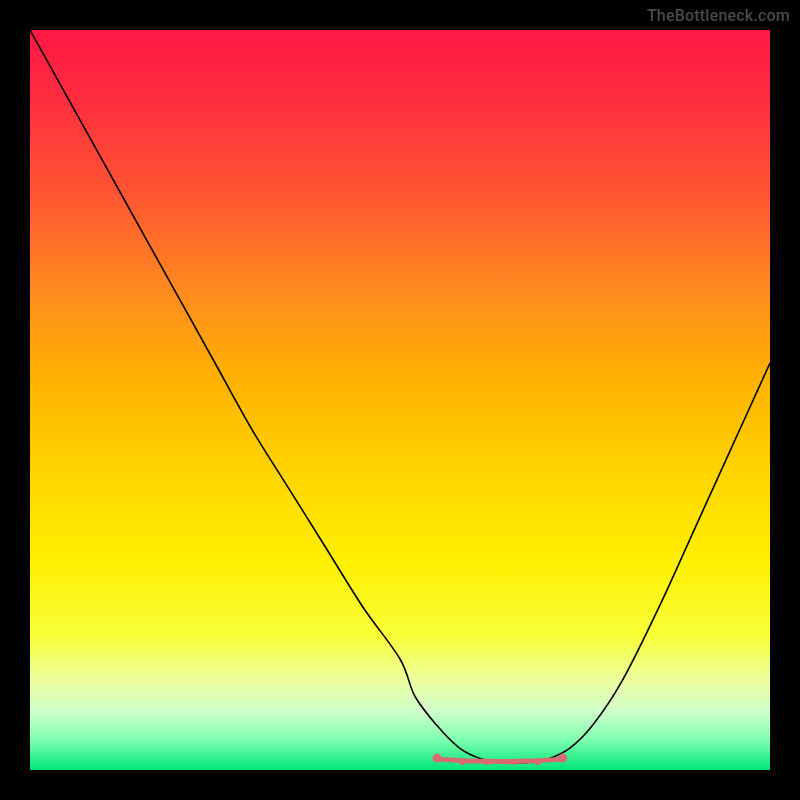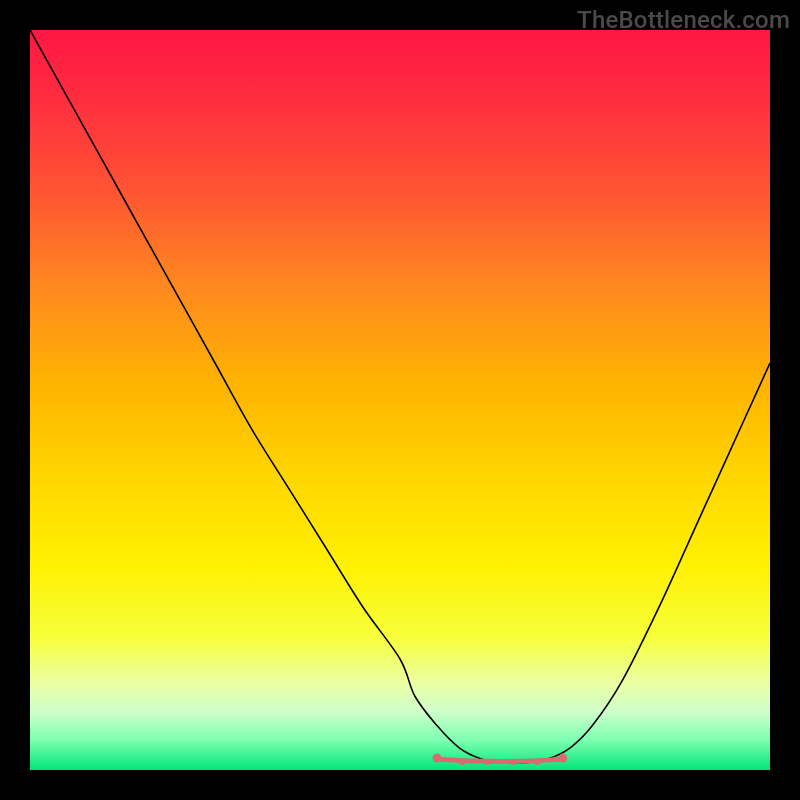--- a/index.html
+++ b/index.html
@@ -15,21 +15,21 @@
     position: relative;
     width: 800px;
     height: 800px;
     background: #000;
   }
   .watermark {
     position: absolute;
     top: 6px;
     right: 10px;
     color: #4a4a4a;
-    font-size: 24px;
+    font-size: 16px;
     font-weight: 500;
     letter-spacing: 0.2px;
     z-index: 10;
   }
   .plot {
     position: absolute;
     left: 30px;
     top: 30px;
     width: 740px;
     height: 740px;

